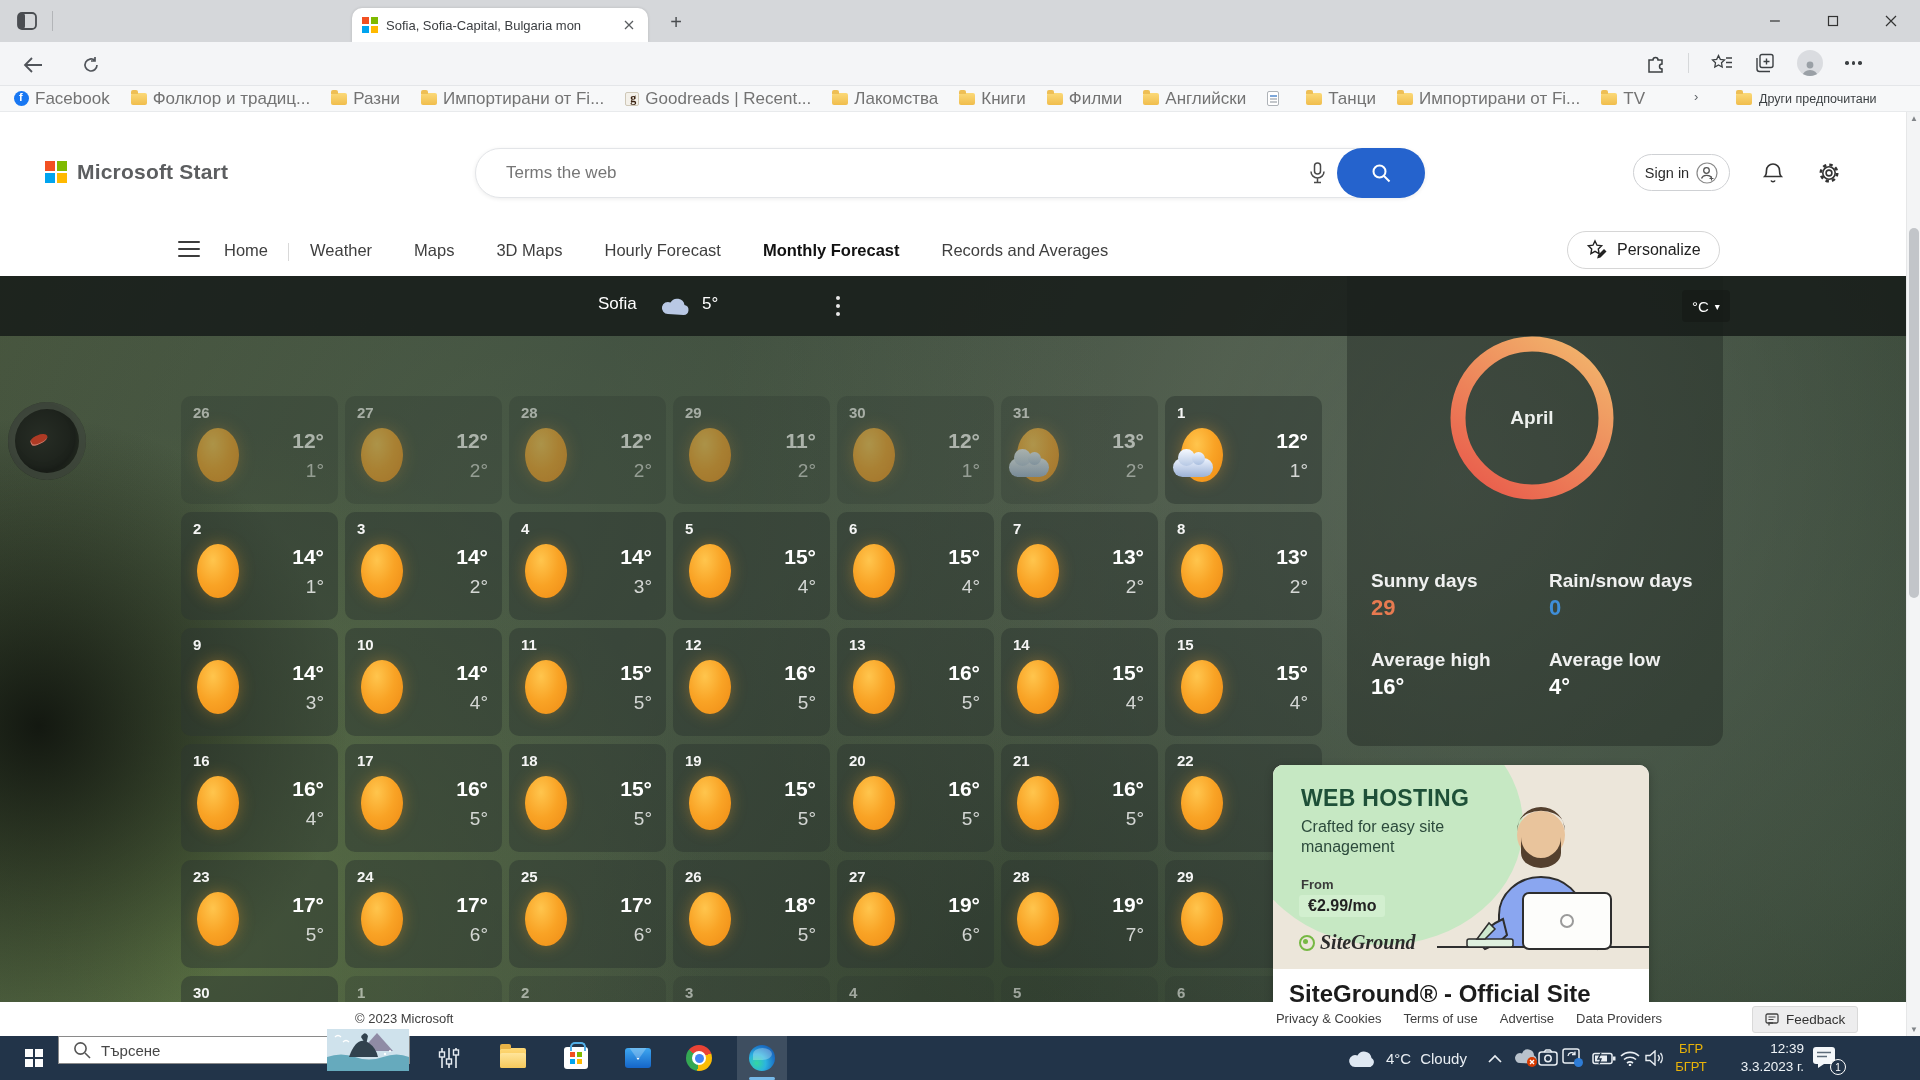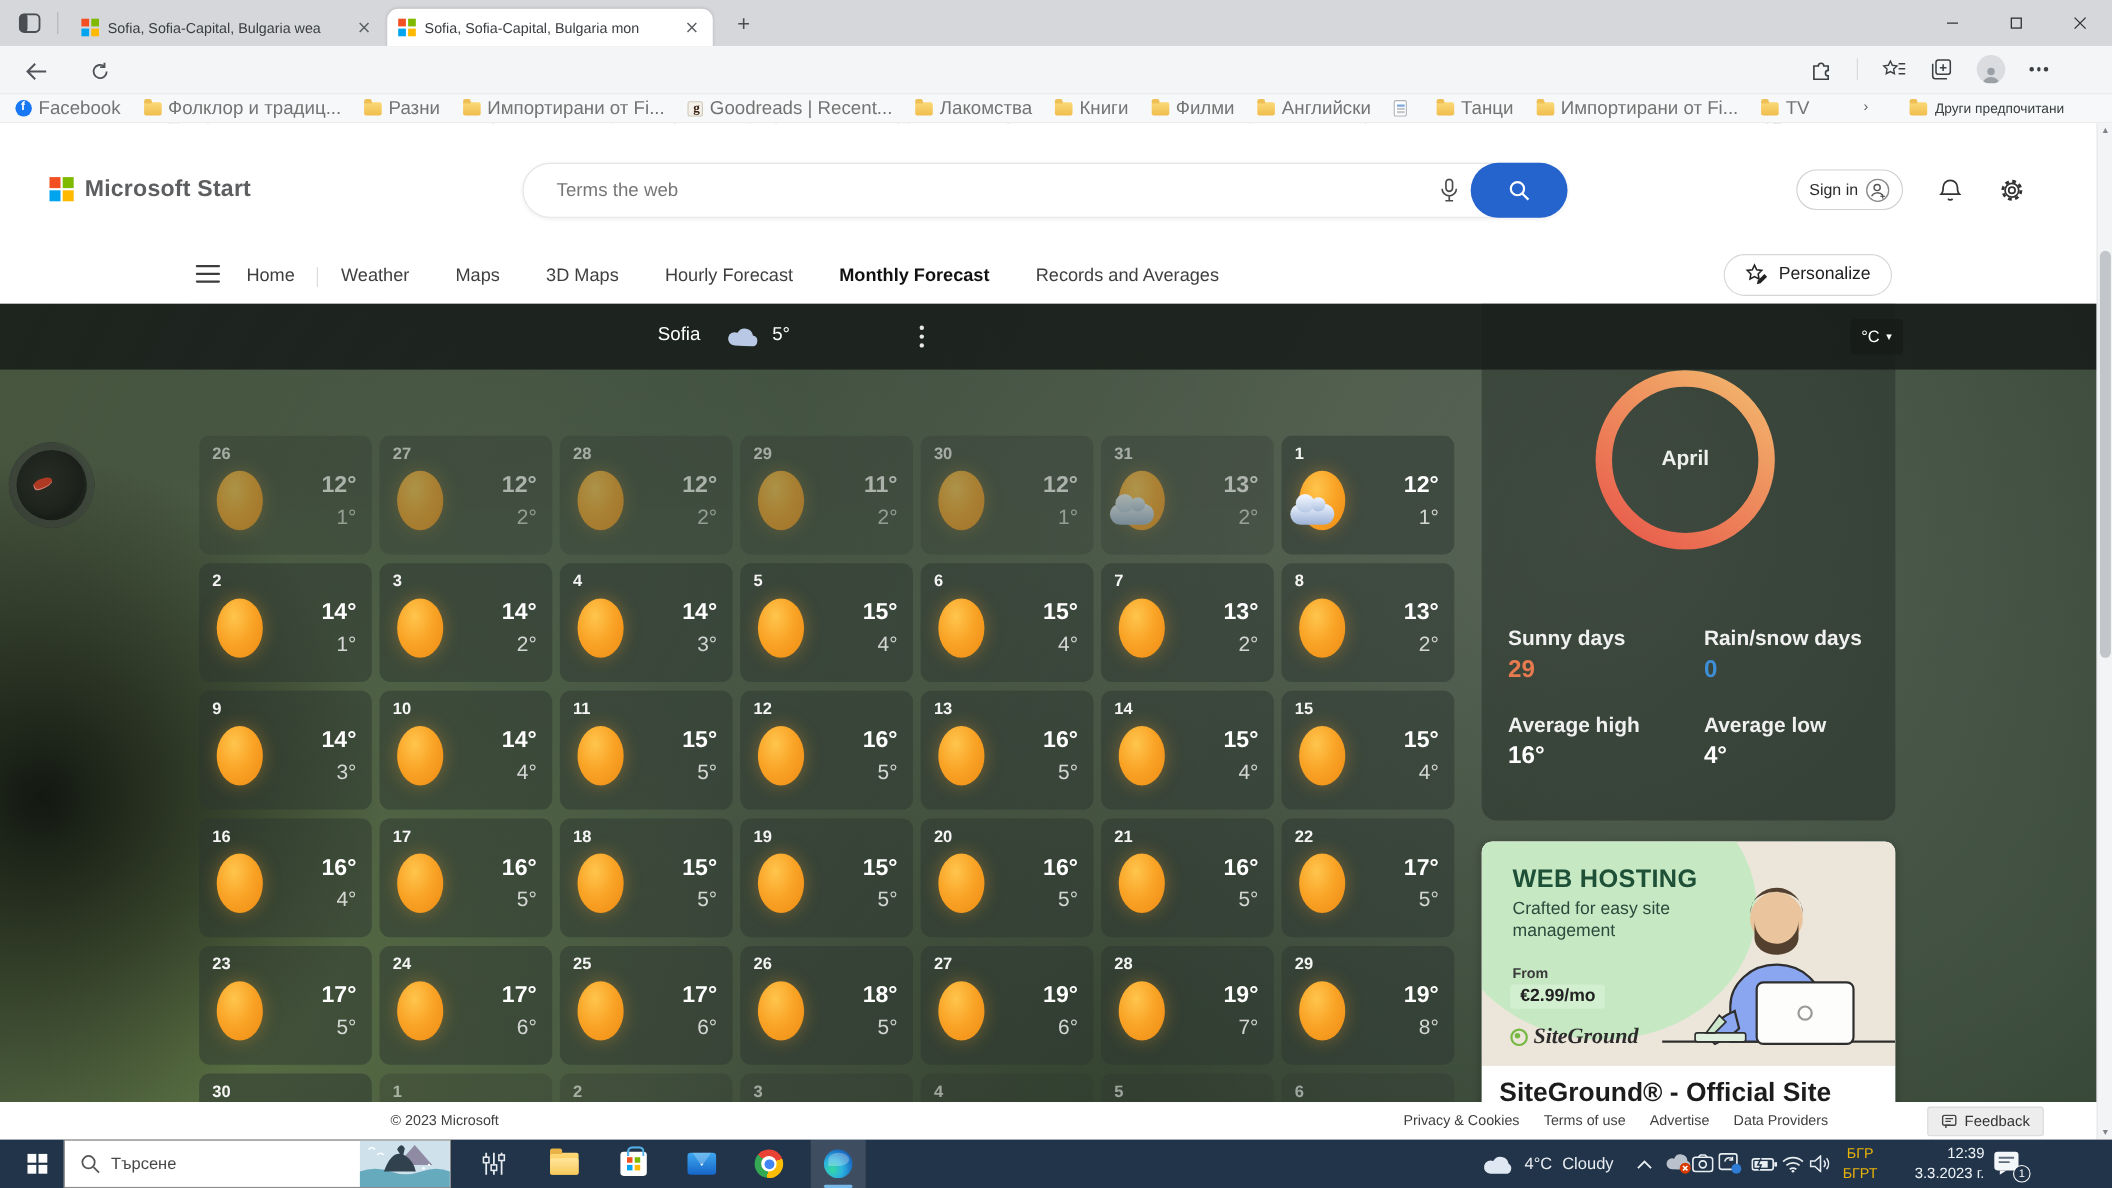--- a/index.html
+++ b/index.html
@@ -115,21 +115,21 @@
   
   .ring{position:absolute;left:1442px;top:52px;width:180px;height:180px;}
   .monthname{position:absolute;left:1442px;top:52px;width:180px;height:180px;display:flex;align-items:center;justify-content:center;font-size:19px;font-weight:600;color:#edf0ed;}
   .stats{position:absolute;left:1371px;top:294px;width:336px;display:grid;grid-template-columns:178px 158px;row-gap:28px;}
   .stat .lbl{font-size:19px;font-weight:600;color:rgba(255,255,255,.92);}
   .stat .val{margin-top:3px;font-size:22px;font-weight:700;color:#fff;}
   .stat[data-variant="sunny"] .val{color:#e87a50;}
   .stat[data-variant="rain"] .val{color:#3f8ed8;}
 
   
-  .adcard{position:absolute;left:1347px;top:489px;width:376px;border-radius:10px;overflow:hidden;background:#fff;box-shadow:0 2px 8px rgba(0,0,0,.25);}
+  .adcard{position:absolute;left:1273px;top:489px;width:376px;border-radius:10px;overflow:hidden;background:#fff;box-shadow:0 2px 8px rgba(0,0,0,.25);}
   .adimg{position:relative;width:100%;height:204px;background:#ece6da;overflow:hidden;}
   .adblob{position:absolute;left:-30px;top:-60px;width:280px;height:240px;border-radius:50%;background:#c6e8c3;}
   .adhead{position:absolute;left:28px;top:20px;font-size:23px;font-weight:700;color:#1e5038;letter-spacing:.3px;}
   .adtag{position:absolute;left:28px;top:52px;width:175px;font-size:16px;line-height:1.25;color:#2c4a3c;}
   .adfrom{position:absolute;left:28px;top:112px;font-size:13px;font-weight:700;color:#3a3a3a;}
   .adprice{position:absolute;left:26px;top:130px;padding:2px 9px;background:#d2efcf;border-radius:3px;font-size:16px;font-weight:700;color:#222;}
   .adlogo{position:absolute;left:26px;top:166px;display:flex;align-items:center;gap:5px;}
   .sg-ball{width:16px;height:16px;border-radius:50%;border:2.5px solid #76b843;position:relative;}
   .sg-ball::before{content:"";position:absolute;left:2px;top:2px;width:5px;height:5px;border-radius:50%;background:#76b843;}
   .sg-name{font-family:"Liberation Serif",serif;font-style:italic;font-weight:700;font-size:20px;color:#2b2b2b;}
@@ -144,21 +144,21 @@
   
   .scrollbar{position:absolute;left:1906px;top:112px;width:14px;height:924px;background:#f3f4f5;border-left:1px solid #e6e7e8;}
   .sb-thumb{position:absolute;left:2px;top:116px;width:10px;height:370px;background:#c2c5c9;border-radius:5px;}
   .sb-arrow{position:absolute;left:0;width:14px;text-align:center;font-size:8px;color:#808488;}
 
   
   .taskbar{position:absolute;left:0;top:1036px;width:1920px;height:44px;background:#223449;}
   .startbtn{position:absolute;left:12px;top:0;width:44px;height:44px;display:flex;align-items:center;justify-content:center;}
   .winflag{width:18px;height:18px;display:grid;grid-template-columns:8px 8px;grid-template-rows:8px 8px;gap:2px;}
   .winflag i{background:#fdfdfd;}
-  .tbsearch{position:absolute;left:58px;top:0;width:352px;height:44px;background:#fff;display:flex;align-items:center;border:1px solid #8a8a8a;}
+  .tbsearch{position:absolute;left:58px;top:0;width:352px;height:28px;background:#fff;display:flex;align-items:center;border:1px solid #8a8a8a;}
   .tbsearch .ph{flex:1;font-size:15px;color:#474747;margin-left:10px;}
   .tslot{position:absolute;top:0;width:50px;height:44px;display:flex;align-items:center;justify-content:center;}
   .tslot.active{background:rgba(255,255,255,.13);}
   .tslot.active::after{content:"";position:absolute;left:12px;bottom:0;width:26px;height:3px;background:#76b9e8;border-radius:2px;}
   .foldericon{position:relative;width:26px;height:20px;background:linear-gradient(#ffd977,#f0b93f);border-radius:2px;}
   .foldericon::before{content:"";position:absolute;left:0;top:-4px;width:11px;height:5px;background:#e8b246;border-radius:2px 2px 0 0;}
   .foldericon::after{content:"";position:absolute;left:0;top:5px;width:26px;height:15px;background:linear-gradient(#ffe59a,#f6c95c);border-radius:2px;}
   .storeicon{position:relative;width:24px;height:22px;background:#fff;border-radius:3px;}
   .storeicon::before{content:"";position:absolute;left:6px;top:-5px;width:12px;height:7px;border:2.5px solid #53b0e8;border-bottom:none;border-radius:5px 5px 0 0;}
   .storegrid{position:absolute;left:6px;top:5px;width:12px;height:12px;display:grid;grid-template-columns:5px 5px;grid-template-rows:5px 5px;gap:2px;}
@@ -185,34 +185,20 @@
 
   <div class="tabstrip">
     <div class="ws-btn">
       <svg width="20" height="18" viewBox="0 0 20 18">
           <rect x="1" y="1" width="18" height="16" rx="4" fill="none" stroke="#4a4d51" stroke-width="1.8"></rect>
           <rect x="1" y="1" width="7" height="16" rx="3" fill="#4a4d51"></rect>
         </svg>
     </div>
     <div class="ts-divider"></div>
 
-    <div class="tab inactive">
-      <span class="favicon">
-        <i style="background:#f25022"></i>
-          <i style="background:#7fba00"></i>
-          <i style="background:#00a4ef"></i>
-          <i style="background:#ffb900"></i>
-      </span>
-      <span class="title">Sofia, Sofia-Capital, Bulgaria wea</span>
-      <span class="close">
-        <svg width="10" height="10" viewBox="0 0 10 10">
-            <path d="M1 1 L9 9 M9 1 L1 9" stroke="#5a5d60" stroke-width="1.3"></path>
-          </svg>
-      </span>
-    </div>
 
     <div class="tab active">
       <span class="favicon">
         <i style="background:#f25022"></i>
           <i style="background:#7fba00"></i>
           <i style="background:#00a4ef"></i>
           <i style="background:#ffb900"></i>
       </span>
       <span class="title">Sofia, Sofia-Capital, Bulgaria mon</span>
       <span class="close">

